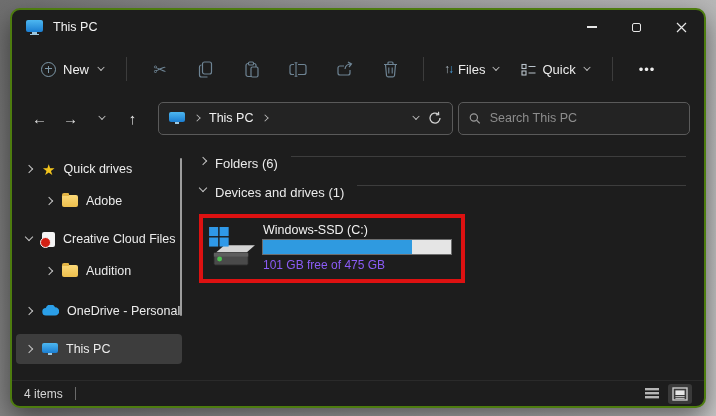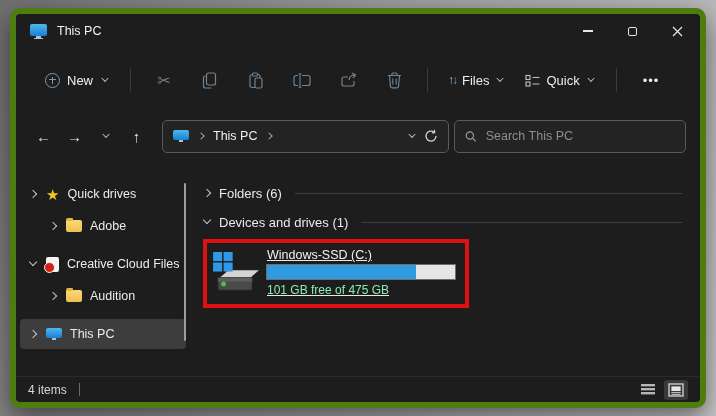--- a/index.html
+++ b/index.html
@@ -3,25 +3,24 @@
 <meta charset="utf-8">
 <style>
   * { margin:0; padding:0; box-sizing:border-box; }
   html,body { width:716px; height:416px; overflow:hidden; }
   body {
     font-family:"Liberation Sans", sans-serif;
     background: linear-gradient(115deg,#6f6f6f 0%,#9d9d9d 45%,#c9c9c9 100%);
   }
   .window {
     position:absolute; left:10px; top:8px; width:696px; height:400px;
-    background:#1d1d1d; border:6px solid #4d7c0f; border-radius:10px;
+    background:#1d1d1d; border:2px solid #4d7c0f; border-radius:10px;
     box-shadow:0 10px 26px rgba(0,0,0,.5);
     display:flex; flex-direction:column; overflow:hidden;
     color:#e8e8e8;
-    gap:7px;
   }
   
   .titlebar { height:34px; display:flex; align-items:center; padding-left:14px; flex:none; }
   .app-icon { width:17px; height:15px; position:relative; margin-right:10px; }
   .app-icon .screen { position:absolute; left:0; top:0; width:17px; height:12px; border-radius:2px;
       background:linear-gradient(180deg,#4db7f0,#1b7ed2); }
   .app-icon .stand  { position:absolute; left:6px; top:12px; width:5px; height:2px; background:#9ec7de; }
   .app-icon .base   { position:absolute; left:4px; top:14px; width:9px; height:1.5px; background:#9ec7de; }
   .title-text { font-size:12.5px; color:#f2f2f2; }
   .win-controls { margin-left:auto; display:flex; height:100%; }
@@ -87,31 +86,31 @@
       border-radius:1.5px 2px 2px 2px; position:relative; flex:none; }
   .folder-icon::before { content:""; position:absolute; left:0; top:-2.5px; width:7px; height:3px;
       background:#e3b545; border-radius:2px 1px 0 0; }
   .cloud-icon svg, .pc-icon-sm { flex:none; }
   .pc-icon-sm { width:16px; height:13px; position:relative; }
   .pc-icon-sm .screen { position:absolute; left:0; top:0; width:16px; height:10px; border-radius:2px;
       background:linear-gradient(180deg,#4db7f0,#1b7ed2); }
   .pc-icon-sm .stand { position:absolute; left:6px; top:10px; width:4px; height:2px; background:#9ec7de; }
   
   .main { flex:1; padding:14px 18px 0 8px; min-width:0; }
-  .group-hdr { display:flex; align-items:center; gap:7px; height:24px; margin-bottom:5px; }
+  .group-hdr { display:flex; gap:7px; height:24px; margin-bottom:5px; }
   .group-hdr .lbl { font-size:13px; color:#eaeaea; white-space:nowrap; }
   .group-hdr .rule { flex:1; height:1px; background:#3d3d3d; margin-left:6px; }
   .drive-tile { width:266px; margin-left:1px; margin-top:1px; border:4px solid #dd1111;
       padding:5px 8px 7px 4px; display:flex; gap:6px; }
   .drive-icon { width:50px; flex:none; display:flex; align-items:center; justify-content:center; }
-  .drive-info { min-width:0;text-decoration:underline; }
+  .drive-info { min-width:0; }
   .drive-name { font-size:12.5px; color:#f2f2f2; margin-bottom:3px; white-space:nowrap; }
   .drive-bar { width:188px; height:14px; background:#e5e5e5; outline:1px solid #6d6d6d; }
   .drive-bar .fill { height:100%; background:#2f9ae0; }
-  .drive-usage { font-size:12px; color:#86efac; margin-top:4px; white-space:nowrap; }
+  .drive-usage { font-size:12px; color:#8b5cf6; margin-top:4px; white-space:nowrap; }
   
   .statusbar { height:26px; flex:none; display:flex; align-items:center; padding:0 12px;
       border-top:1px solid #2a2a2a; }
   .status-count { font-size:12px; color:#d6d6d6; }
   .status-div { width:1px; height:13px; background:#6a6a6a; margin-left:12px; }
   .status-spacer { flex:1; }
   .view-toggle { width:24px; height:20px; display:flex; align-items:center; justify-content:center;
       border-radius:3px; margin-left:4px; }
   .view-toggle.active { background:#3a3a3a; }
 </style>
@@ -253,20 +252,29 @@
       </div>
       <div class="side-item mt8">
         <span class="chev down"></span>
         <span class="cc-icon"></span>
         <span class="lbl">Creative Cloud Files</span>
       </div>
       <div class="side-item ind">
         <span class="chev"></span>
         <span class="folder-icon"></span>
         <span class="lbl">Audition</span>
+      </div>
+      <div class="side-item mt10">
+        <span class="chev"></span>
+        <span class="cloud-icon">
+          <svg width="17" height="11" viewBox="0 0 17 11">
+            <path d="M4.2 10.5 a3.7 3.7 0 0 1 -0.4 -7.4 a5 5 0 0 1 9.3 -0.9 a3.4 3.4 0 0 1 0 8.3 z" fill="#2b9fe8"></path>
+          </svg>
+        </span>
+        <span class="lbl">OneDrive - Personal</span>
       </div>
       <div class="side-item sel mt8">
         <span class="chev"></span>
         <span class="pc-icon-sm">
             <span class="screen"></span>
             <span class="stand"></span>
           </span>
         <span class="lbl">This PC</span>
       </div>
       <div class="side-scrollbar"></div>

